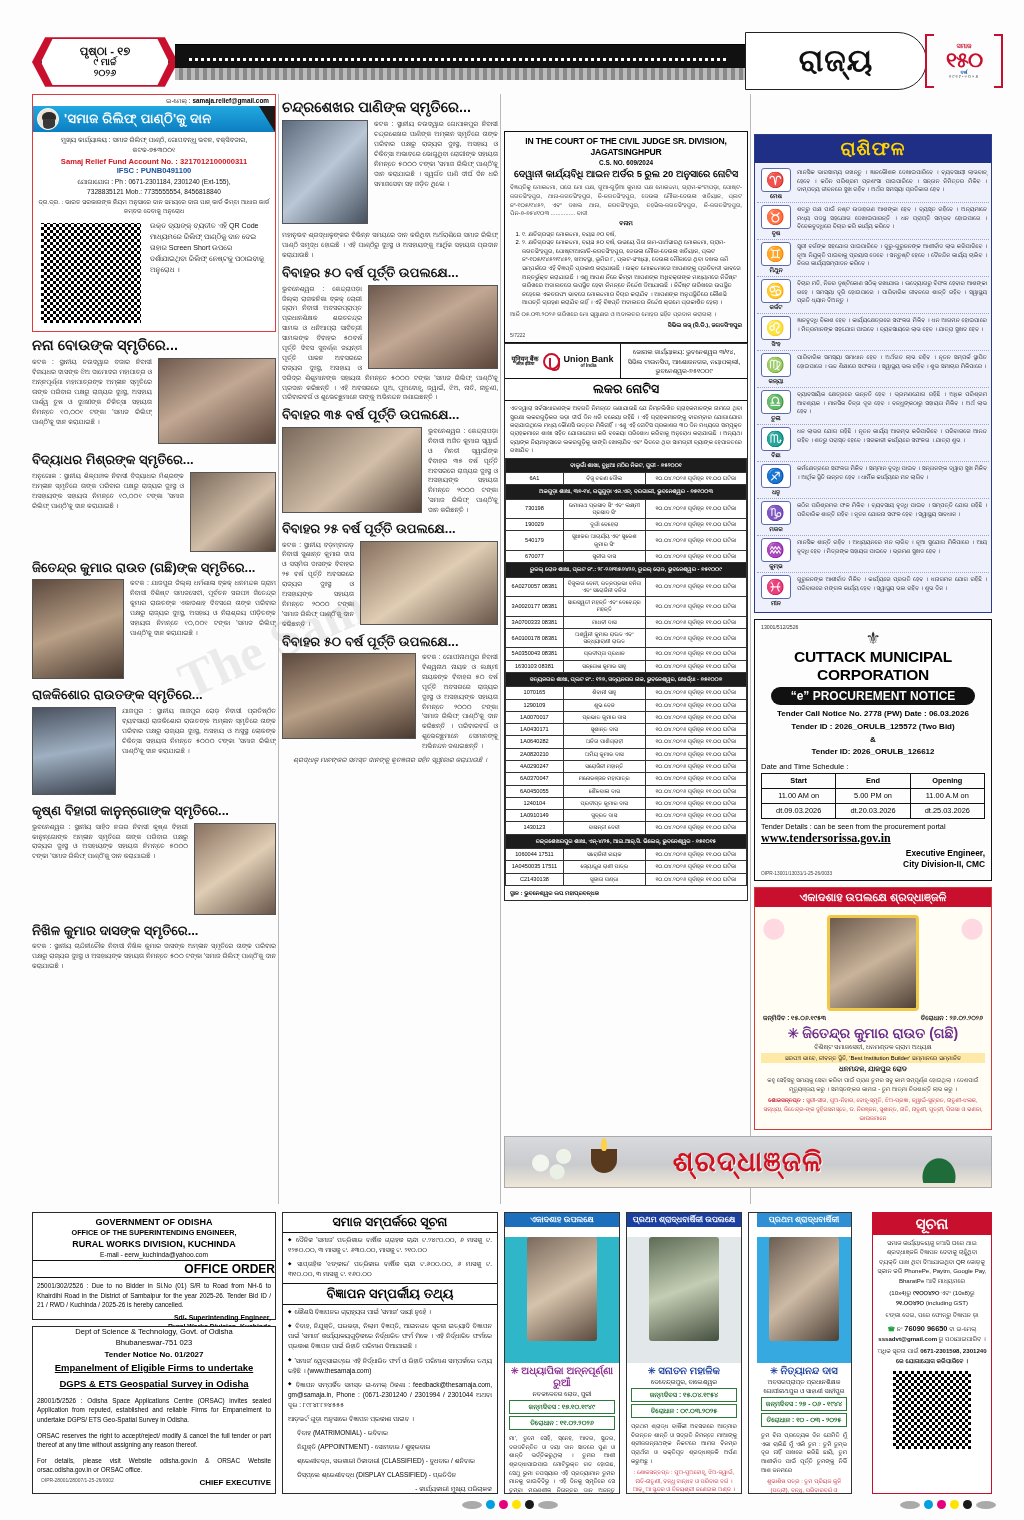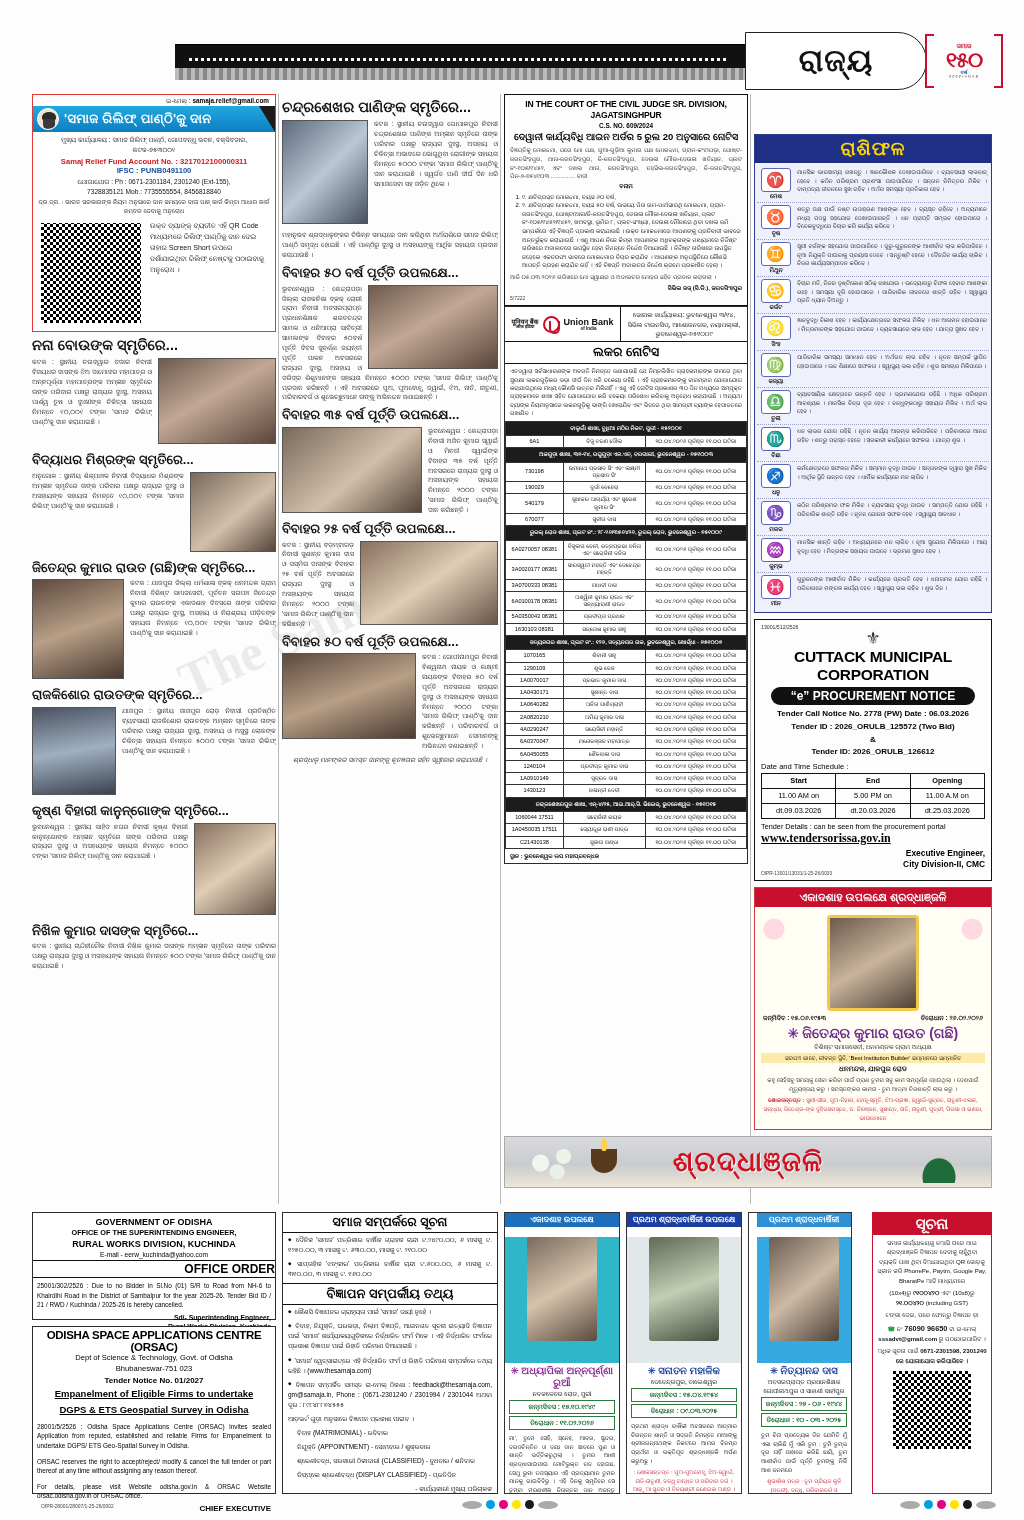--- a/index.html
+++ b/index.html
@@ -54,21 +54,21 @@
   .logo150 .t1 { font-size:6.5px; color:#c8102e; font-weight:bold; }
   .logo150 .big { font-size:21px; color:#c8102e; font-weight:bold; letter-spacing:-1px; }
   .logo150 .t3 { font-size:5px; color:#1a5fa8; font-weight:bold; }
   .logo150 .t4 { font-size:4.5px; color:#222; letter-spacing:1px; }
 
   
   .colwrap { position:absolute; left:32px; top:94px; width:960px; height:1110px; }
   .col { position:absolute; top:0; }
   .c1 { left:0;   width:244px; }
   .c2 { left:250px; width:216px; }
-  .c3 { left:472px; width:244px; }
+  .c3 { left:472px; width:244px;margin-top:37px; }
   .c4 { left:722px; width:238px; }
   .vline { position:absolute; top:94px; width:1px; height:1110px; background:#b9b9b9; }
 
   .box { border:1px solid #2b2b2b; background:#fff; margin-bottom:5px; }
 
   
   .relief { padding:0; border:1.5px solid #e03a3a; }
   .relief .mailrow { font-size:6.4px; text-align:right; padding:2px 6px 0 0; color:#111; }
   .relief .mailrow b { color:#000; }
   .relief .bluebar {
@@ -263,20 +263,28 @@
 
   .watermark { position:absolute; left:170px; top:600px; font-size:52px; color:rgba(140,140,140,.16);
      transform:rotate(-24deg); font-weight:bold; pointer-events:none; font-family:"Liberation Serif",serif; }
 </style>
 </head>
 <body>
 
 <div class="page">
 
   <div class="masthead">
+    <div class="pg-badge">
+      <div class="hexred"></div>
+      <div class="hexwhite">
+        <div class="l1">ପୃଷ୍ଠା - ୧୭</div>
+        <div class="l2">୯  ମାର୍ଚ୍ଚ</div>
+        <div class="l3">୨୦୨୬</div>
+      </div>
+    </div>
     <div class="blackbar">
       <div class="dotrow"></div>
       <div class="greyrow"></div>
     </div>
     <div class="rajya-wrap">
       <div class="rajya-plate">
         <span>ରାଜ୍ୟ</span>
       </div>
       <div class="logo150">
         <div class="brk brkL"></div>
@@ -778,21 +786,20 @@
       <div class="oo">OFFICE ORDER</div>
       <div class="govp">25001/302/2526 : Due to no Bidder in Sl.No (01) S/R to Road from NH-6 to Khairdihi Road in the District of Sambalpur for the year 2025-26. Tender Bid ID / 21 / RWD / Kuchinda / 2025-26 is hereby cancelled.</div>
       <div class="govsg">
         <div>Sd/- Superintending Engineer,</div>
         <div>Rural Works Division, Kuchinda</div>
       </div>
       <div class="govdipr">OIPR-25001/25151-1-25-26/0035</div>
     </div>
 
     <div class="bbox orsac" style="left:0; top:114px; width:244px; height:168px;">
-      <h2>ODISHA SPACE APPLICATIONS CENTRE (ORSAC)</h2>
       <div class="s1">Dept of Science &amp; Technology, Govt. of Odisha</div>
       <div class="s1">Bhubaneswar-751 023</div>
       <div class="s2">Tender Notice No. 01/2027</div>
       <div class="s3">Empanelment of Eligible Firms to undertake</div>
       <div class="s3" style="padding-top:0;">DGPS &amp; ETS Geospatial Survey in Odisha</div>
       <div class="govp">28001/5/2526 : Odisha Space Applications Centre (ORSAC) invites sealed Application from reputed, established and reliable Firms for Empanelment to undertake DGPS/ ETS Geo-Spatial Survey in Odisha.</div>
       <div class="govp">ORSAC reserves the right to accept/reject/ modify &amp; cancel the full tender or part thereof at any time without assigning any reason thereof.</div>
       <div class="govp">For details, please visit Website odisha.gov.in &amp; ORSAC Website orsac.odisha.gov.in or ORSAC office.</div>
       <div style="display:flex;justify-content:space-between;padding:0 4px 3px;">
         <span class="govdipr">OIPR-28001/28007/1-25-26/0002</span>

